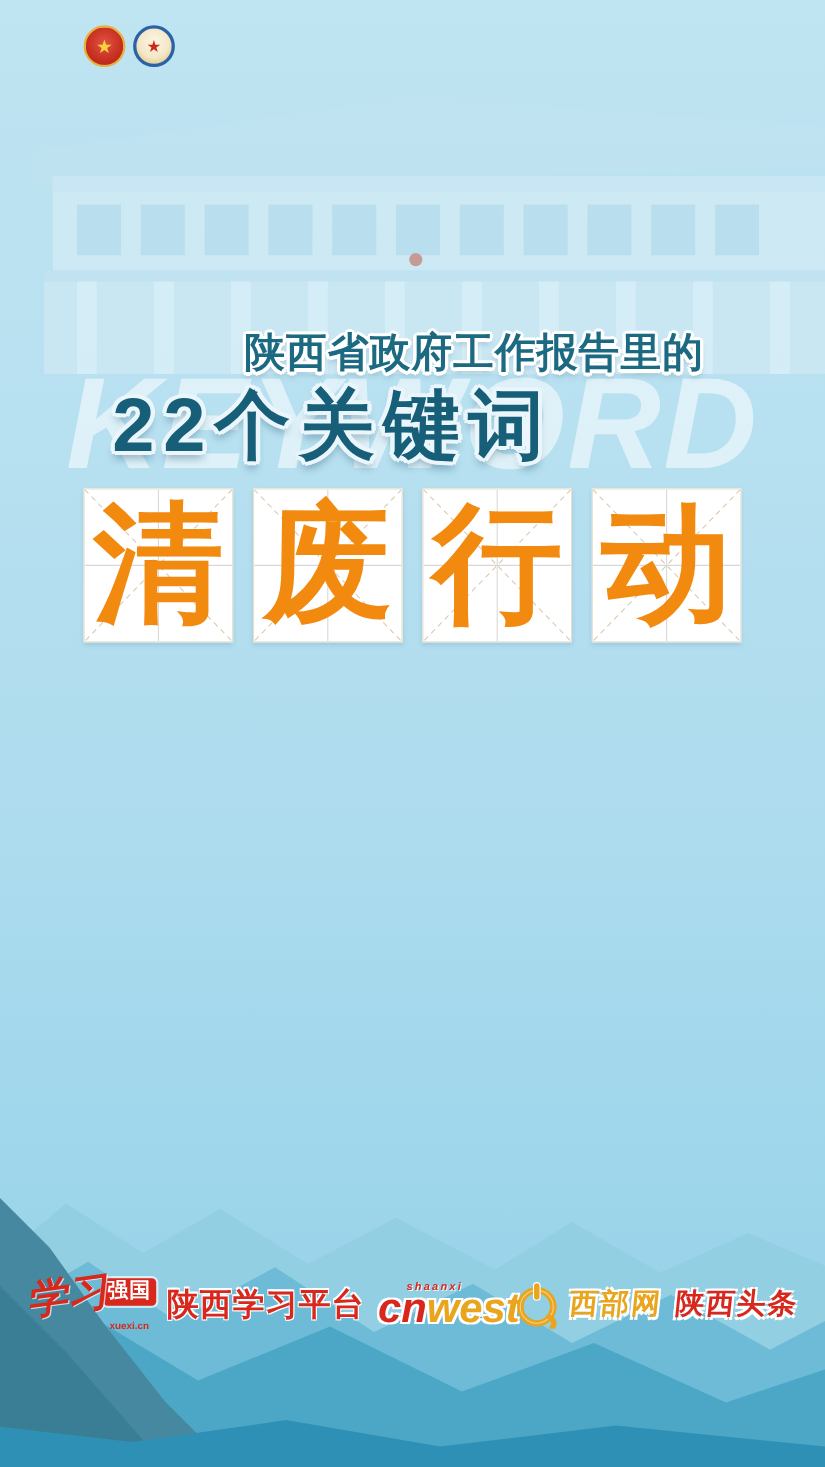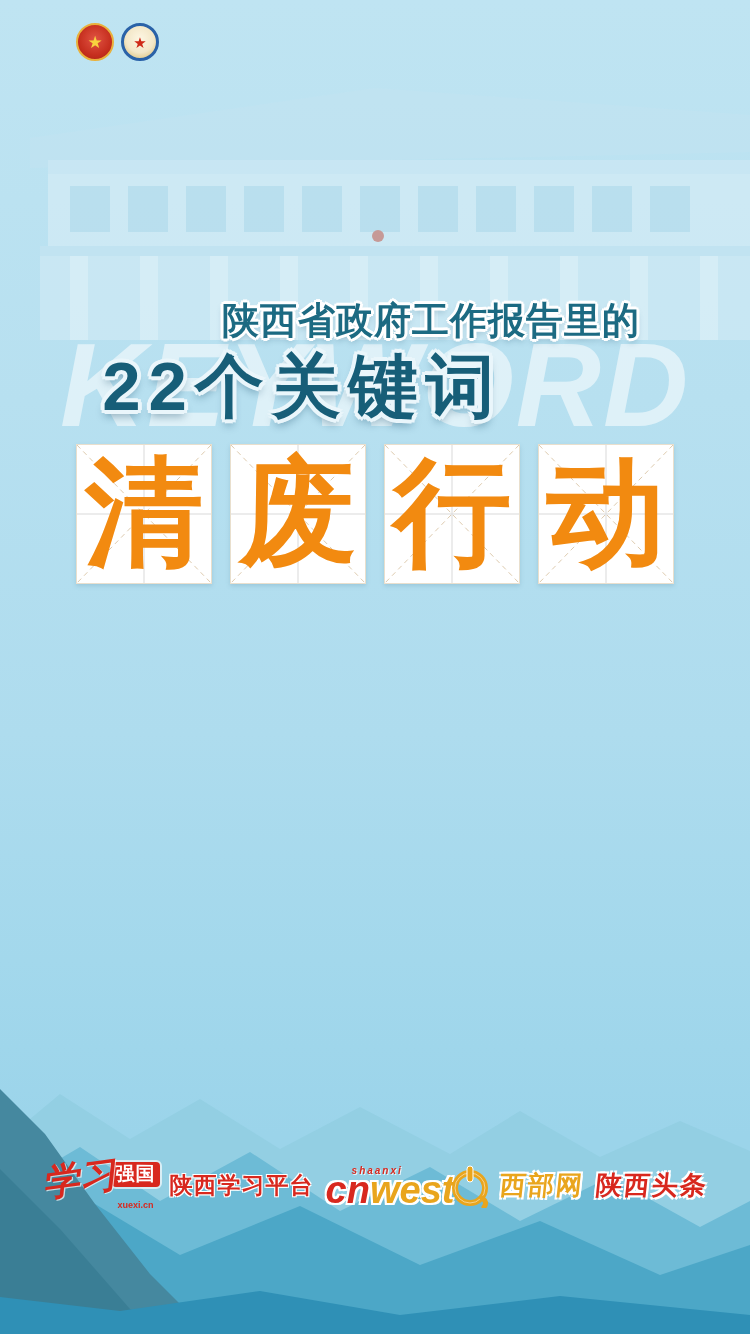--- a/index.html
+++ b/index.html
@@ -75,21 +75,21 @@
     text-shadow:1px 1px 0 rgba(255,255,255,.7);
   }
   .xuexi-right{display:flex;flex-direction:column;align-items:center;margin-left:-4px;}
   .xuexi-box{
     background:#d8281e;color:#fff;font-weight:bold;font-size:19px;
     padding:1px 4px;border-radius:4px;line-height:1.2;letter-spacing:1px;
     box-shadow:0 0 0 2px rgba(255,255,255,.65);
   }
   .xuexi-url{font-size:9px;color:#d8281e;font-weight:bold;margin-top:13px;}
   .platform{
-    font-size:23px;font-weight:bold;color:#d8281e;letter-spacing:1px;margin-left:2px;
+    font-size:29px;font-weight:bold;color:#d8281e;letter-spacing:1px;margin-left:2px;
     text-shadow:-1px -1px 0 #fff,1px -1px 0 #fff,-1px 1px 0 #fff,1px 1px 0 #fff;
   }
   .cnwest{display:flex;align-items:center;margin-left:4px;position:relative;}
   .cnwest-word{display:flex;flex-direction:column;line-height:.8;}
   .cnwest-small{
     font-size:10px;font-weight:bold;font-style:italic;color:#d8281e;
     letter-spacing:2px;margin-left:26px;text-shadow:1px 1px 0 rgba(255,255,255,.8);
   }
   .cnwest-main{font-style:italic;font-weight:bold;font-size:38px;letter-spacing:0;
     text-shadow:-2px -2px 0 #fff,2px -2px 0 #fff,-2px 2px 0 #fff,2px 2px 0 #fff;}

